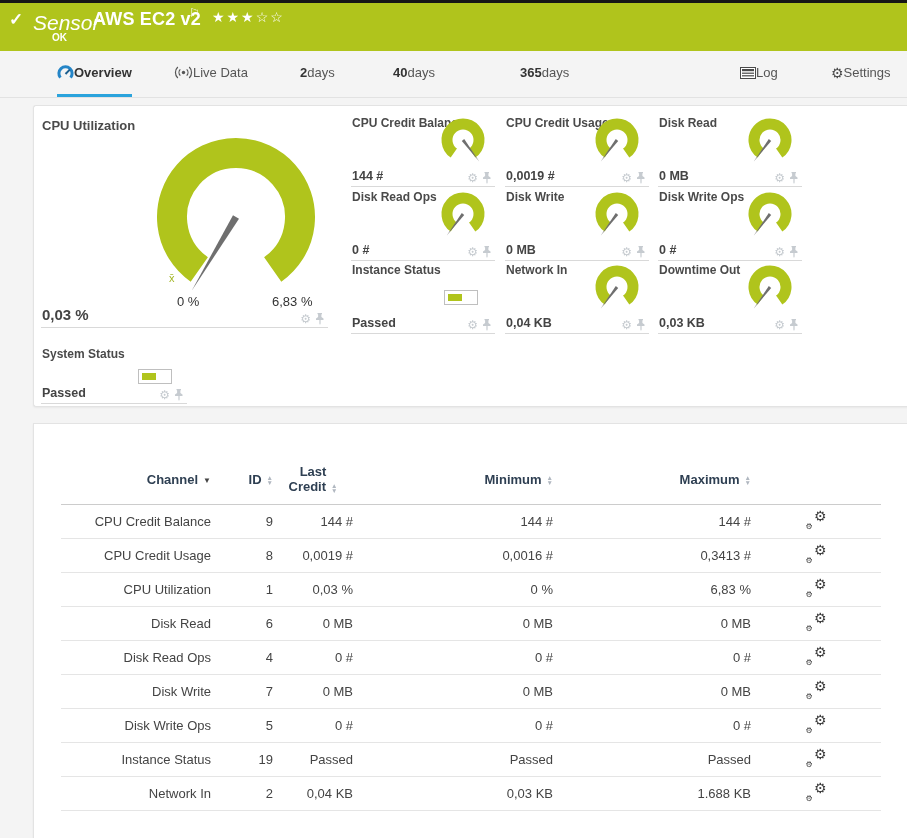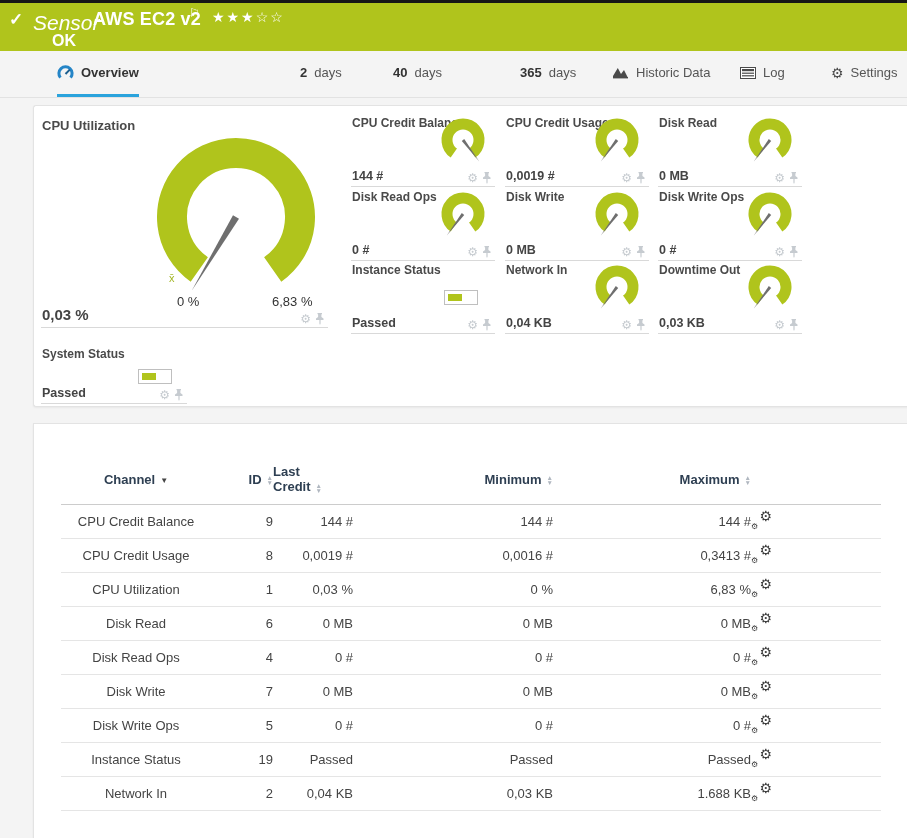--- a/index.html
+++ b/index.html
@@ -7,26 +7,26 @@
        font-family:"Liberation Sans",sans-serif;position:relative;color:#444}
 
   
   .topbar{position:absolute;top:0;left:0;right:0;height:48px;background:#b0c41c;
           border-top:3px solid #161616;color:#fff}
   .chk{position:absolute;left:9px;top:6px;font-size:17px;font-weight:bold}
   .kind{position:absolute;left:33px;top:8px;font-style:italic;font-size:21px}
   .sname{position:absolute;left:93px;top:6px;font-weight:bold;font-size:18px;letter-spacing:.2px}
   .flag{position:absolute;left:189px;top:3px;font-size:12px;cursor:pointer}
   .stars{position:absolute;left:212px;top:6px;font-size:14px;letter-spacing:2px;cursor:pointer}
-  .okst{position:absolute;left:52px;top:29px;font-size:16px;font-weight:bold}
+  .okst{position:absolute;left:52px;top:29px;font-size:10px;font-weight:bold}
 
   
   .tabsbar{position:absolute;top:51px;left:0;right:0;height:46px;background:#f4f4f4;
            border-bottom:1px solid #e2e2e2}
-  .tab{position:absolute;top:0;height:43px;display:flex;align-items:center;gap:7px;
+  .tab{position:absolute;top:0;height:43px;display:flex;align-items:center;
        font-size:13px;color:#555;cursor:pointer;border-bottom:3px solid transparent}
   .tab.active{border-bottom-color:#2aa3dc;color:#333;font-weight:bold}
   .tab .num{font-weight:bold;color:#333}
   .t1{left:57px}.t2{left:174px}.t3{left:300px}.t4{left:393px}
   .t5{left:520px}.t6{left:612px}.t7{left:740px}.t8{left:831px}
   .gearglyph{font-size:14px;color:#4a4a4a;line-height:1}
 
   
   .card{position:absolute;left:33px;width:874px;background:#fff;
         border:1px solid #e3e3e3;border-right:none;box-shadow:0 1px 2px rgba(0,0,0,.05)}
@@ -59,21 +59,21 @@
   .statbar i{position:absolute;left:3px;top:3px;width:14px;height:7px;background:#b0c41c}
   .sp .statbar{left:93px;top:30px}
   .sysp .statbar{left:97px;top:25px}
 
   
   table.tbl{position:absolute;left:27px;top:26px;width:820px;border-collapse:collapse;
             table-layout:fixed;font-size:13px;color:#444}
   .tbl th{color:#2e3f52;font-weight:bold;font-size:13px;padding:14px 0 10px;
           border-bottom:1px solid #cccccc;vertical-align:middle}
   .tbl td{padding:0;height:33px;border-bottom:1px solid #e5e5e5;white-space:nowrap}
-  .cl{text-align:center}.cr{text-align:right}.cc{text-align:left}
+  .cl{text-align:right}.cr{text-align:right}.cc{text-align:center}
   .sort{display:inline-flex;flex-direction:column;margin-left:5px;vertical-align:middle;
         color:#b0b7c0;font-size:6.5px;line-height:5px}
   .sorted-ic{color:#444;font-size:8px;margin-left:5px;vertical-align:middle}
   .rowgears{position:relative;display:inline-block;width:21px;height:17px;color:#3d3d3d;cursor:pointer}
   .rowgears .g1{position:absolute;right:0;top:-4px;font-size:14px}
   .rowgears .g2{position:absolute;left:0;bottom:-2px;font-size:8px}
 </style>
 </head>
 <body>
 
@@ -87,38 +87,41 @@
 </header>
 
 <nav class="tabsbar">
   <div class="tab t1 active">
     <svg width="17" height="15" viewBox="0 0 17 15">
       <path d="M3.4 12.6 A6.6 6.6 0 1 1 13.6 12.6" fill="none" stroke="#2585c7" stroke-width="3"></path>
       <line x1="8.5" y1="9" x2="12.8" y2="4.6" stroke="#1b5e8f" stroke-width="2"></line>
     </svg>
     <span>Overview</span>
   </div>
+  <div class="tab t2">
+    <svg width="19" height="13" viewBox="0 0 19 13">
+      <circle cx="9.5" cy="6.5" r="1.7" fill="#555"></circle>
+      <path d="M6.3 3.4a4.4 4.4 0 0 0 0 6.2" stroke="#555" fill="none" stroke-width="1.2"></path>
+      <path d="M12.7 3.4a4.4 4.4 0 0 1 0 6.2" stroke="#555" fill="none" stroke-width="1.2"></path>
+      <path d="M3.8 1a7.6 7.6 0 0 0 0 11" stroke="#555" fill="none" stroke-width="1.2"></path>
+      <path d="M15.2 1a7.6 7.6 0 0 1 0 11" stroke="#555" fill="none" stroke-width="1.2"></path>
+    </svg>
+    <span>Live Data</span>
+  </div>
   <div class="tab t3">
     <span class="num">2</span>
     <span>days</span>
   </div>
   <div class="tab t4">
     <span class="num">40</span>
     <span>days</span>
   </div>
   <div class="tab t5">
     <span class="num">365</span>
     <span>days</span>
-  </div>
-  <div class="tab t6">
-    <svg width="17" height="13" viewBox="0 0 17 13">
-      <path d="M1 12h15L12 4l-3 4-3.2-6L1 10z" fill="#4a4a4a"></path>
-      <rect x="1" y="11" width="15" height="1.4" fill="#4a4a4a"></rect>
-    </svg>
-    <span>Historic Data</span>
   </div>
   <div class="tab t7">
     <svg width="16" height="12" viewBox="0 0 16 12">
       <rect x="0.5" y="0.5" width="15" height="11" fill="#fff" stroke="#4a4a4a"></rect>
       <rect x="2" y="2" width="12" height="2.2" fill="#4a4a4a"></rect>
       <rect x="2" y="5.6" width="12" height="1.2" fill="#4a4a4a"></rect>
       <rect x="2" y="8.2" width="12" height="1.2" fill="#4a4a4a"></rect>
     </svg>
     <span>Log</span>
   </div>

